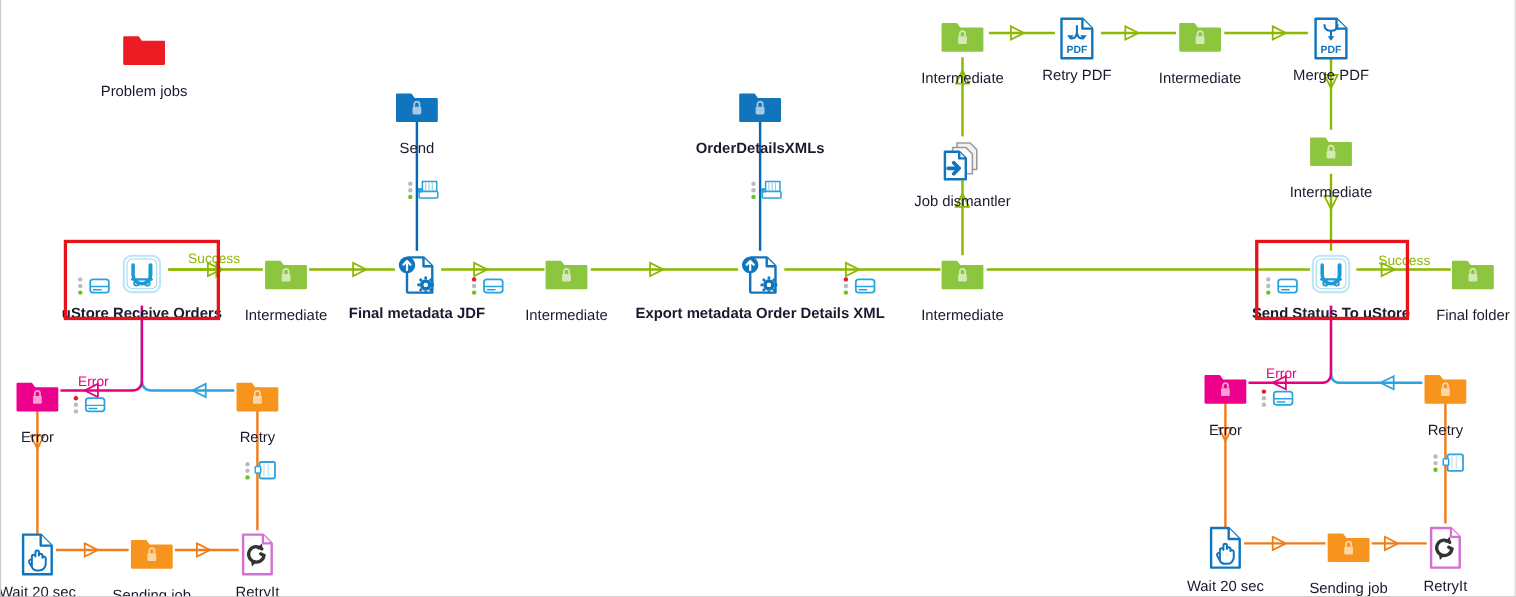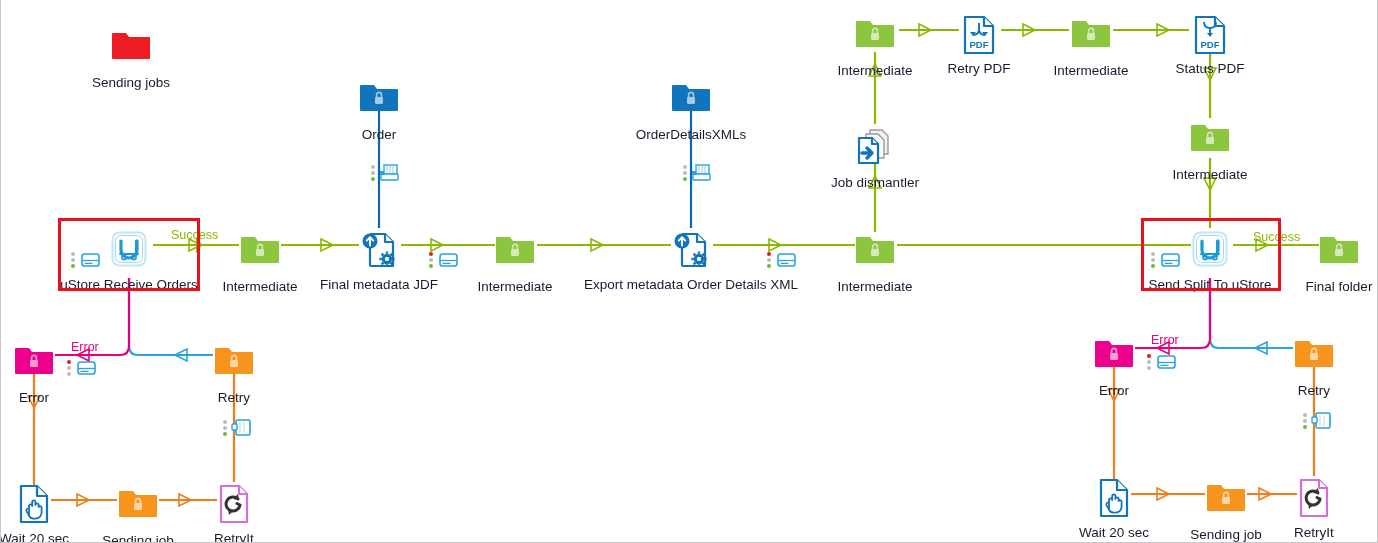--- a/index.html
+++ b/index.html
@@ -36,21 +36,21 @@
   .node .glyph svg { display:inline-block; vertical-align: bottom; }
   .node .label {
     display: block;
     font-size: 13.5px;
     color: #1a1a2e;
     line-height: 15px;
     margin-top: 3px;
     white-space: nowrap;
     font-family: "Liberation Sans", sans-serif;
   }
-  .node.wide { width: 230px; margin-left: -115px; }
+  .node.wide { width: 230px; margin-left: -115px; font-weight: bold; }
   .edge-label {
     position: absolute;
     font-size: 12.5px;
     white-space: nowrap;
     font-family: "Liberation Sans", sans-serif;
   }
   .edge-label.success { color: #8cb800; }
   .edge-label.error { color: #e6007e; }
   .hilite {
     position: absolute;
@@ -207,31 +207,31 @@
     <g stroke="#f07d1a" stroke-width="2.2" fill="none">
       <line x1="1313" y1="476" x2="1313" y2="361"></line>
     </g>
   </svg>
 
   <div id="node-layer">
       <div class="node" style="left: 130px; top: 28px;">
         <span class="glyph"><svg width="40" height="34" viewBox="0 0 40 34">
         <path d="M2,5 h13 l3,4 h20 a1,1 0 0 1 1,1 v20 a1,1 0 0 1 -1,1 h-36 a1,1 0 0 1 -1,-1 v-24 a1,1 0 0 1 1,-1 z" fill="#ed1c24"></path>
       </svg></span>
-        <span class="label">Sending jobs</span>
+        <span class="label">Problem jobs</span>
       </div>
       <div class="node" style="left: 378px; top: 80px;">
         <span class="glyph"><svg width="40" height="34" viewBox="0 0 40 34">
         <path d="M2,5 h13 l3,4 h20 a1,1 0 0 1 1,1 v20 a1,1 0 0 1 -1,1 h-36 a1,1 0 0 1 -1,-1 v-24 a1,1 0 0 1 1,-1 z" fill="#1075bd"></path>
         <rect x="16" y="17" width="8" height="7" rx="1.2" fill="#ffffff" opacity="0.62"></rect>
         <path d="M17.6,17 v-2.2 a2.4,2.4 0 0 1 4.8,0 v2.2" fill="none" stroke="#ffffff" stroke-width="1.6" opacity="0.62"></path>
       </svg></span>
-        <span class="label">Order</span>
-      </div>
-      <div class="node" style="left: 690px; top: 80px;">
+        <span class="label">Send</span>
+      </div>
+      <div class="node" style="left: 690px; top: 80px; font-weight: bold;">
         <span class="glyph"><svg width="40" height="34" viewBox="0 0 40 34">
         <path d="M2,5 h13 l3,4 h20 a1,1 0 0 1 1,1 v20 a1,1 0 0 1 -1,1 h-36 a1,1 0 0 1 -1,-1 v-24 a1,1 0 0 1 1,-1 z" fill="#1075bd"></path>
         <rect x="16" y="17" width="8" height="7" rx="1.2" fill="#ffffff" opacity="0.62"></rect>
         <path d="M17.6,17 v-2.2 a2.4,2.4 0 0 1 4.8,0 v2.2" fill="none" stroke="#ffffff" stroke-width="1.6" opacity="0.62"></path>
       </svg></span>
         <span class="label">OrderDetailsXMLs</span>
       </div>
       <div class="node" style="left: 259px; top: 232px;">
         <span class="glyph"><svg width="40" height="34" viewBox="0 0 40 34">
         <path d="M2,5 h13 l3,4 h20 a1,1 0 0 1 1,1 v20 a1,1 0 0 1 -1,1 h-36 a1,1 0 0 1 -1,-1 v-24 a1,1 0 0 1 1,-1 z" fill="#8cc63f"></path>
@@ -295,21 +295,21 @@
       <div class="node wide" style="left: 1209px; top: 230px;">
         <span class="glyph"><svg width="38" height="38" viewBox="0 0 38 38">
         <rect x="2.5" y="2.5" width="33" height="33" rx="7" fill="#ffffff" stroke="#bfe6f5" stroke-width="2"></rect>
         <rect x="5.5" y="5.5" width="27" height="27" rx="5" fill="#ffffff" stroke="#9ed9f0" stroke-width="1"></rect>
         <path d="M11,11 v9 a8,8 0 0 0 16,0 v-9" fill="none" stroke="#1b9ad6" stroke-width="3.2" stroke-linecap="round"></path>
         <path d="M26.5,11 v13" fill="none" stroke="#1b9ad6" stroke-width="3" stroke-linecap="round"></path>
         <path d="M10,24 h18" fill="none" stroke="#1b9ad6" stroke-width="2" stroke-linecap="round"></path>
         <circle cx="14" cy="27.5" r="2.1" fill="none" stroke="#1b9ad6" stroke-width="1.6"></circle>
         <circle cx="24" cy="27.5" r="2.1" fill="none" stroke="#1b9ad6" stroke-width="1.6"></circle>
       </svg></span>
-        <span class="label">Send Split To uStore</span>
+        <span class="label">Send Status To uStore</span>
       </div>
       <div class="node wide" style="left: 378px; top: 230px;">
         <span class="glyph"><svg width="40" height="40" viewBox="0 0 40 40">
         <path d="M12,4 h14 l8,8 v24 h-22 a1,1 0 0 1 -1,-1 v-30 a1,1 0 0 1 1,-1 z" fill="#ffffff" stroke="#1075bd" stroke-width="2.2" stroke-linejoin="round"></path>
         <path d="M26,4 v8 h8" fill="#ffffff" stroke="#1075bd" stroke-width="2.2" stroke-linejoin="round"></path>
         <circle cx="11" cy="11" r="7.5" fill="#1075bd"></circle>
         <path d="M11,15.5 v-8 M7.8,10.6 L11,7.3 L14.2,10.6" fill="none" stroke="#ffffff" stroke-width="2" stroke-linecap="round" stroke-linejoin="round"></path>
         <g transform="translate(28,29)">
           <circle r="5.2" fill="#1075bd"></circle>
           <circle r="1.9" fill="#ffffff"></circle>
@@ -351,21 +351,21 @@
         <span class="label">Retry PDF</span>
       </div>
       <div class="node" style="left: 1209px; top: 14px;">
         <span class="glyph"><svg width="38" height="42" viewBox="0 0 38 42">
         <path d="M5,3 h19 l9,9 v27 h-28 z" fill="#ffffff" stroke="#1075bd" stroke-width="2.2" stroke-linejoin="round"></path>
         <path d="M24,3 v9 h9" fill="#ffffff" stroke="#1075bd" stroke-width="2.2" stroke-linejoin="round"></path>
         <path d="M13,8 q0,6 6,6 M25,8 q0,6 -6,6 M19,14 v8" fill="none" stroke="#1075bd" stroke-width="1.9"></path>
         <path d="M16,19 l3,4 l3,-4 z" fill="#1075bd"></path>
         <text x="19" y="34" font-size="9.5" font-family="Liberation Sans, sans-serif" font-weight="bold" fill="#1075bd" text-anchor="middle">PDF</text>
       </svg></span>
-        <span class="label">Status PDF</span>
+        <span class="label">Merge PDF</span>
       </div>
       <div class="node" style="left: 874px; top: 128px;">
         <span class="glyph"><svg width="42" height="38" viewBox="0 0 42 38">
         <path d="M16,2 h12 l6,6 v18 h-18 z" fill="#f2f2f2" stroke="#9a9a9a" stroke-width="1.4" stroke-linejoin="round"></path>
         <path d="M12,6 h12 l6,6 v18 h-18 z" fill="#fafafa" stroke="#9a9a9a" stroke-width="1.4" stroke-linejoin="round"></path>
         <path d="M5,10 h13 l6,6 v19 h-19 z" fill="#ffffff" stroke="#1075bd" stroke-width="2.2" stroke-linejoin="round"></path>
         <path d="M18,10 v6 h6" fill="#ffffff" stroke="#1075bd" stroke-width="2.2" stroke-linejoin="round"></path>
         <path d="M8,25 h9 M13,20 l5,5 l-5,5" fill="none" stroke="#1075bd" stroke-width="3.4" stroke-linecap="round" stroke-linejoin="round"></path>
       </svg></span>
         <span class="label">Job dismantler</span>

